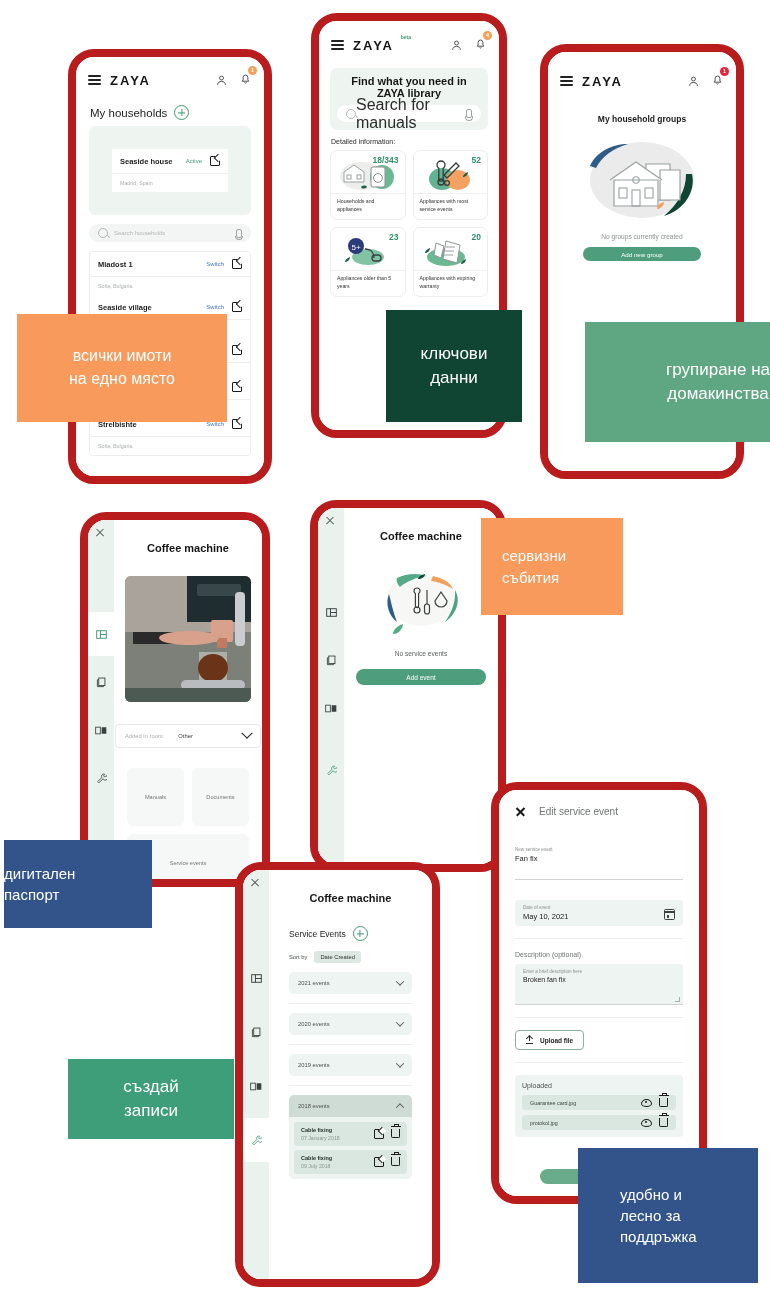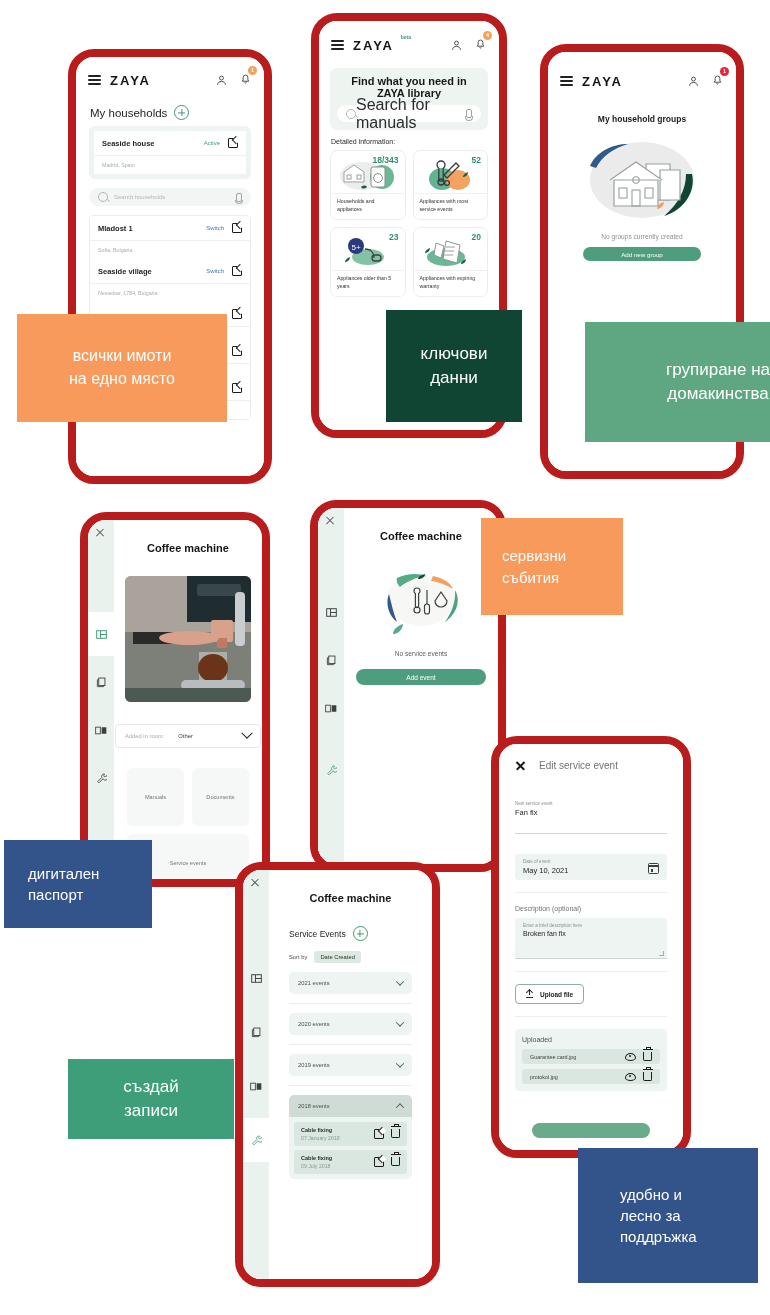--- a/index.html
+++ b/index.html
@@ -28,21 +28,21 @@
 
   
   .h-title{font-size:11.5px;font-weight:400;color:#1d1d1d;}
 
   
   .hh-head{display:flex;align-items:center;gap:7px;padding:10px 14px 6px;}
   .plus-ic{width:13px;height:13px;border:1.2px solid #3f9a74;border-radius:50%;position:relative;}
   .plus-ic:before,.plus-ic:after{content:"";position:absolute;background:#3f9a74;}
   .plus-ic:before{left:50%;top:3px;bottom:3px;width:1.2px;transform:translateX(-50%);}
   .plus-ic:after{top:50%;left:3px;right:3px;height:1.2px;transform:translateY(-50%);}
-  .active-card{margin:0 13px;background:#eef5f1;border-radius:6px;padding:5px;}
+  .active-card{margin:0 13px;background:#eef5f1;border-radius:6px;padding:23px;}
   .row-main{display:flex;align-items:center;padding:7px 8px;background:#fff;border-bottom:1px solid #eee;}
   .row-main .nm{flex:1;font-size:7.5px;font-weight:700;color:#1e1e1e;}
   .row-act{font-size:6px;color:#3f9a74;margin-right:8px;}
   .row-sw{font-size:6px;color:#3d74c4;margin-right:8px;}
   .row-sub{padding:6px 8px;font-size:5.3px;color:#a9aeae;background:#fff;}
   .pencil{width:8px;height:8px;border:1px solid #1b1b1b;border-radius:1px;position:relative;}
   .pencil:after{content:"";position:absolute;right:-2px;top:-2px;width:5px;height:5px;background:#fff;
                 border-left:1px solid #1b1b1b;border-bottom:1px solid #1b1b1b;transform:rotate(45deg);}
   .searchbar{margin:9px 13px;height:18px;border-radius:9px;background:#f3f5f5;display:flex;align-items:center;padding:0 9px;}
   .searchbar .ph{flex:1;font-size:6px;color:#b2b7b7;margin-left:6px;}
@@ -616,21 +616,21 @@
                 <span class="pencil"></span>
                 <span class="trash"></span>
               </div>
           </div>
         </div>
       </div>
     </div>
   </div>
 </div>
 
-<div class="phone" style="left:491px;top:736px;width:200px;height:422px;">
+<div class="phone" style="left:491px;top:782px;width:216px;height:422px;">
   <div class="screen">
     <div class="ee-head">
       <span class="x"></span>
       <span class="t">Edit service event</span>
     </div>
 
     <div class="fld underline" style="margin-top:30px;">
       <div class="lb">New service event</div>
       <div class="vl">Fan fix</div>
     </div>
@@ -710,21 +710,21 @@
   </div>
 </div>
 
 <div class="callout" style="left:481px;top:518px;width:142px;height:97px;background:#F79A5B;padding-left:21px;font-size:15px;">
   <div>
     <span>сервизни</span>
     <span>събития</span>
   </div>
 </div>
 
-<div class="callout" style="left:4px;top:840px;width:148px;height:88px;background:#33548A;padding-left:24px;font-size:15px;">
+<div class="callout" style="left:4px;top:840px;width:148px;height:88px;background:#33548A;font-size:15px;">
   <div>
     <span>дигитален</span>
     <span>паспорт</span>
   </div>
 </div>
 
 <div class="callout" style="left:68px;top:1059px;width:166px;height:80px;background:#3E9E79;justify-content:center;text-align:center;font-size:17px;">
   <div>
     <span>създай</span>
     <span>записи</span>

